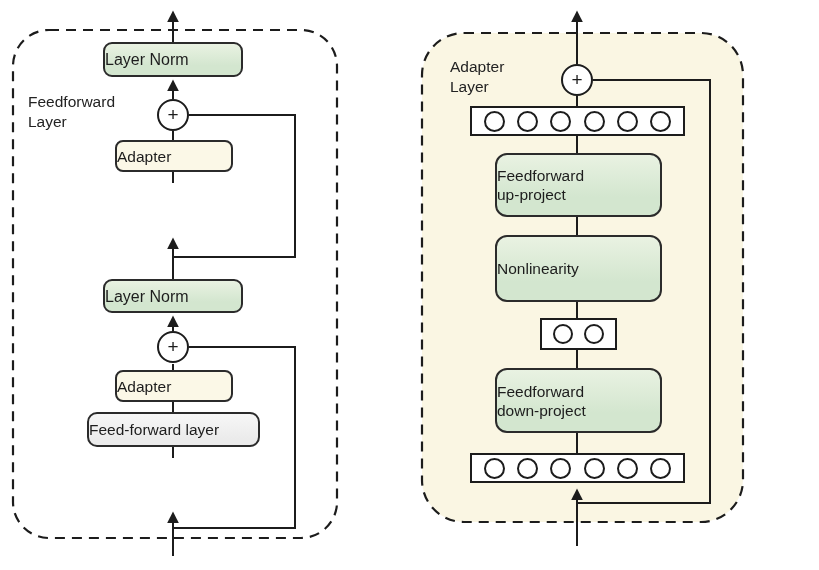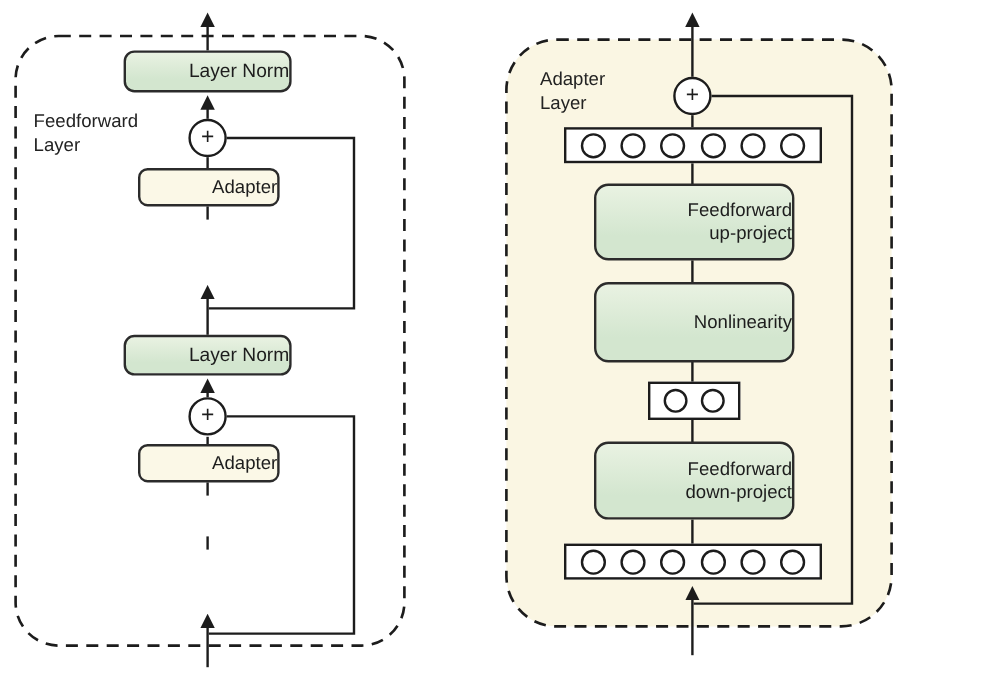--- a/index.html
+++ b/index.html
@@ -9,21 +9,21 @@
     font-family:"Liberation Sans", sans-serif;
     color:var(--text-color,#1d1d1d);
   }
   svg.wiring { position:absolute; left:0; top:0; }
   svg.wiring path.wire { fill:none; stroke:var(--line-color,#1c1c1c); stroke-width:2; }
   svg.wiring rect.boundary { stroke:var(--line-color,#2a2a2a); stroke-width:2.2; stroke-dasharray:10 7; }
 
   .box {
     position:absolute; box-sizing:border-box;
     border:2px solid var(--border-color,#2b2b2b);
-    display:flex; flex-direction:column; align-items:flex-end; justify-content:center;
+    display:flex; flex-direction:column; align-items:flex-start; justify-content:center;
     text-align:center; font-size:15.5px; line-height:19px;
     color:var(--text-color,#1d1d1d);
   }
   .box span { display:block; }
   .green { background:linear-gradient(180deg,#e9f2e2 0%,var(--green-fill,#d3e6cf) 70%); border-radius:9px; }
   .green.big { border-radius:12px; }
   .cream { background:var(--cream-fill,#fbf8e7); border-radius:8px; }
   .gray  { background:linear-gradient(180deg,#f7f7f7 0%,var(--gray-fill,#ebebeb) 80%); border-radius:10px; }
 
   .plus-node {
@@ -107,20 +107,23 @@
   </div>
 
   <div class="plus-node" style="left:157px; top:331px;">
     <span>+</span>
   </div>
 
   <div class="box cream" style="left:115px; top:370px; width:118px; height:32px;">
     <span>Adapter</span>
   </div>
 
+  <div class="box gray" style="left:87px; top:412px; width:173px; height:35px;">
+    <span>Feed-forward layer</span>
+  </div>
 
 
   <div class="floating-label" style="left:450px; top:57px;">
     <span>Adapter</span>
     <span>Layer</span>
   </div>
 
   <div class="plus-node" style="left:561px; top:64px;">
     <span>+</span>
   </div>

